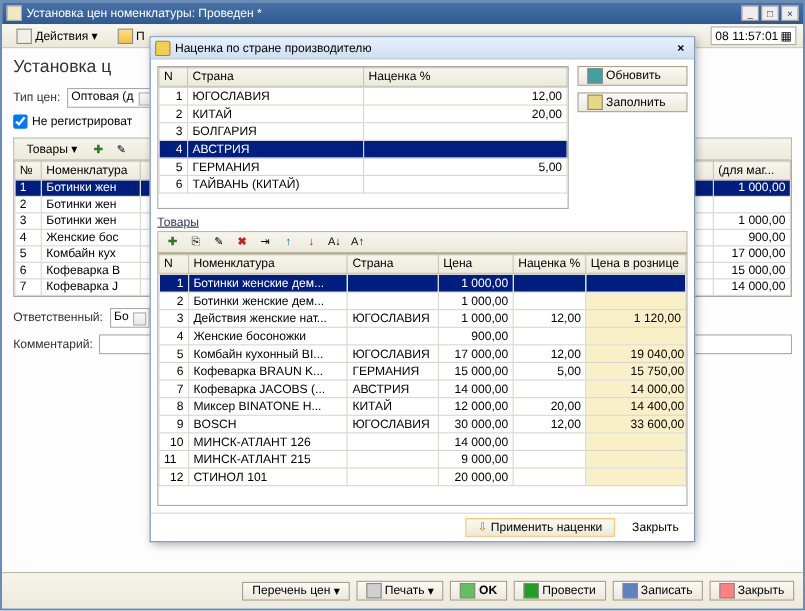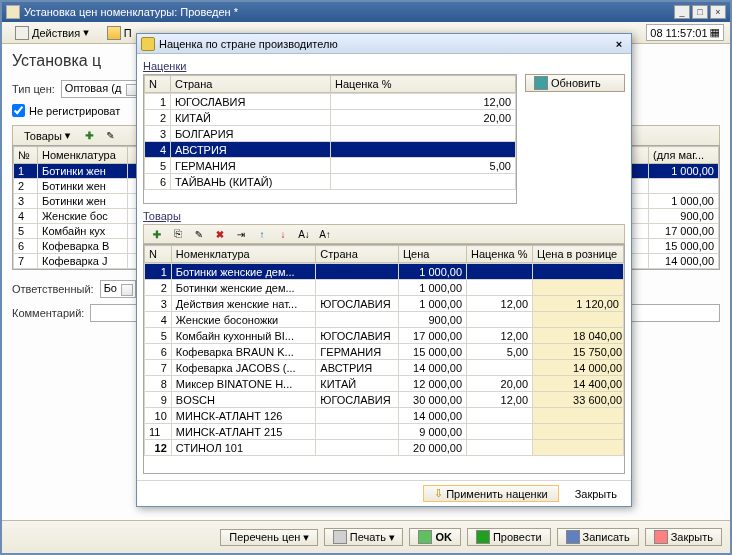--- a/index.html
+++ b/index.html
@@ -226,21 +226,20 @@
   </div>
 </div>
 
 <div class="modal">
   <div class="m-title">
     <span class="mt-icon"></span>
     <span class="mt-text">Наценка по стране производителю</span>
     <span class="mt-close">×</span>
   </div>
   <div class="modal-body">
-    <span class="section-label">Наценки</span>
     <div class="modal-top">
       <div class="markup-grid">
         <table>
           <colgroup>
               <col style="width:26px">
               <col style="width:160px">
               <col>
             </colgroup>
           <thead>
               <tr>
@@ -289,20 +288,24 @@
                   <td class="num"></td>
                 </tr>
               </tbody>
             </table>
         </div>
       </div>
       <div class="side-btns">
         <span class="btn">
             <span class="tb-icon refresh"></span>
             <span>Обновить</span>
+          </span>
+        <span class="btn">
+            <span class="tb-icon" style="background:#e8d880"></span>
+            <span>Заполнить</span>
           </span>
       </div>
     </div>
 
     <div class="goods-box">
       <span class="section-label">Товары</span>
       <div class="grid-toolbar" style="border:1px solid #c0baa0;">
         <span class="gtb i-add">✚</span>
         <span class="gtb">⎘</span>
         <span class="gtb">✎</span>
@@ -376,21 +379,21 @@
                   <td class="num">900,00</td>
                   <td class="num"></td>
                   <td class="retail"></td>
                 </tr>
                 <tr>
                   <td class="num" style="text-align: right;">5</td>
                   <td>Комбайн кухонный BI...</td>
                   <td>ЮГОСЛАВИЯ</td>
                   <td class="num">17 000,00</td>
                   <td class="num">12,00</td>
-                  <td class="retail">18 040,00</td>
+                  <td class="retail">19 040,00</td>
                 </tr>
                 <tr>
                   <td class="num" style="text-align: right;">6</td>
                   <td>Кофеварка BRAUN K...</td>
                   <td>ГЕРМАНИЯ</td>
                   <td class="num">15 000,00</td>
                   <td class="num">5,00</td>
                   <td class="retail">15 750,00</td>
                 </tr>
                 <tr>
@@ -427,21 +430,21 @@
                 </tr>
                 <tr>
                   <td class="num" style="text-align: left; margin-top: 44px;">11</td>
                   <td>МИНСК-АТЛАНТ 215</td>
                   <td></td>
                   <td class="num">9 000,00</td>
                   <td class="num"></td>
                   <td class="retail"></td>
                 </tr>
                 <tr>
-                  <td class="num" style="text-align: right; font-weight: bold;">12</td>
+                  <td class="num" style="text-align: right;">12</td>
                   <td>СТИНОЛ 101</td>
                   <td></td>
                   <td class="num">20 000,00</td>
                   <td class="num"></td>
                   <td class="retail"></td>
                 </tr>
               </tbody>
             </table>
         </div>
       </div>

